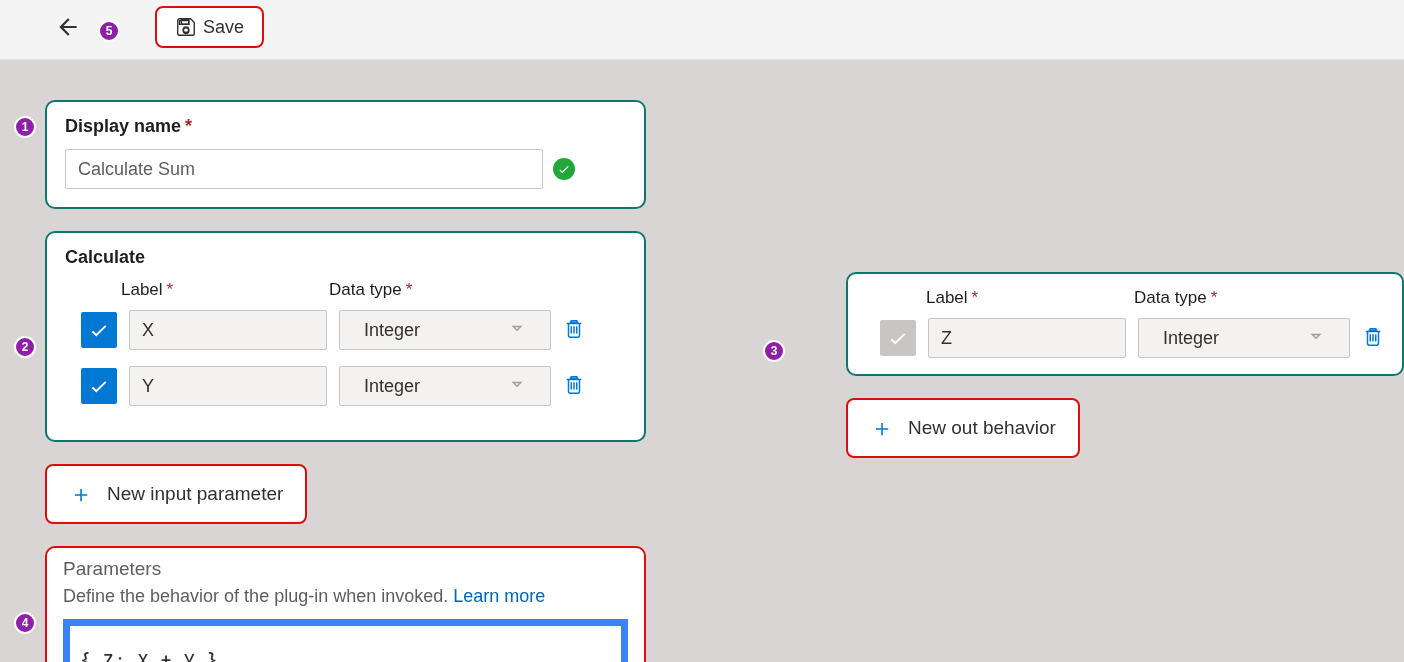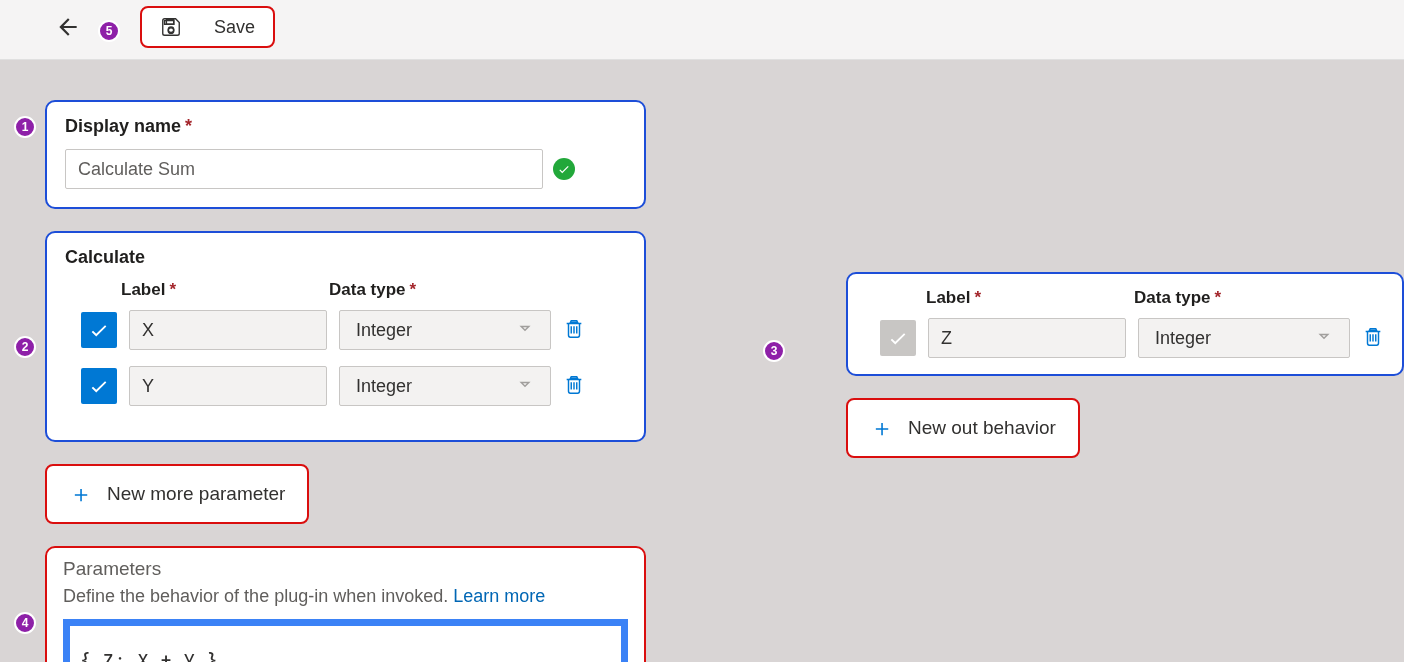--- a/index.html
+++ b/index.html
@@ -34,46 +34,46 @@
       color: #fff;
       font-size: 12px;
       font-weight: 600;
       display: flex;
       align-items: center;
       justify-content: center;
       z-index: 10;
     }
     .save-btn {
       position: absolute;
-      left: 140px;
+      left: 155px;
       top: 6px;
       background: #fff;
       border: 2px solid #da0e0e;
       border-radius: 8px;
       padding: 8px 18px;
       display: flex;
       align-items: center;
-      gap: 32px;
+      gap: 6px;
       font-size: 18px;
       color: #323130;
       cursor: pointer;
       z-index: 5;
       justify-content: flex-end;
     }
     .save-icon svg { display: block; }
     .content-row {
       display: flex;
       gap: 200px;
       padding: 40px 0 0 45px;
     }
     .left-col { width: 650px; }
     .right-col { width: 570px; margin-top: 172px; }
     .panel {
       background: #fff;
-      border: 2px solid #1d4ed8;
+      border: 2px solid #0f766e;
       border-radius: 10px;
       padding: 14px 18px 18px 18px;
       margin-bottom: 22px;
     }
     .panel-title {
       font-size: 18px;
       font-weight: 600;
       color: #201f1e;
       margin-bottom: 12px;
     }
@@ -104,21 +104,21 @@
       justify-content: center;
     }
     .check-circle svg { display: block; }
     .param-headers {
       display: flex;
       padding-left: 56px;
       margin-bottom: 10px;
     }
     .param-headers .hdr {
       font-size: 17px;
-      font-weight: 700;
+      font-weight: 400;
       color: #201f1e;
     }
     .hdr-label { width: 208px; }
     .param-row {
       display: flex;
       align-items: center;
       gap: 12px;
       padding-left: 16px;
       margin-bottom: 16px;
     }
@@ -145,21 +145,21 @@
       font-size: 18px;
       color: #323130;
       font-family: inherit;
     }
     .param-select {
       width: 212px;
       height: 40px;
       border: 1px solid #c8c6c4;
       background: #f3f2f1;
       border-radius: 2px;
-      padding: 0 16px;
+      padding: 0 24px;
       font-size: 18px;
       color: #323130;
       display: flex;
       align-items: center;
       justify-content: space-between;
       cursor: pointer;
     }
     .chevron {
       color: #a19f9d;
       font-size: 18px;
@@ -299,21 +299,21 @@
           <svg width="22" height="22" viewBox="0 0 24 24">
               <path d="M6 7h12v13a2 2 0 0 1-2 2H8a2 2 0 0 1-2-2V7zm3-3h6l1 2H8l1-2zm0 6v8m3-8v8m3-8v8M4 7h16" fill="none" stroke="#0078d4" stroke-width="1.6"></path>
             </svg>
         </span>
       </div>
     </div>
     <div class="callout-badge" style="left:14px; top:336px;">2</div>
 
     <div class="new-param-btn">
       <span class="plus">＋</span>
-      <span>New more parameter</span>
+      <span>New input parameter</span>
     </div>
 
     
     <div class="expression-panel">
       <div class="expr-title">Parameters</div>
       <div class="expr-desc">
         <span>Define the behavior of the plug-in when invoked. </span><span class="learn-link">Learn more</span>
       </div>
       <div class="expr-code">{ Z: X + Y }</div>
     </div>

